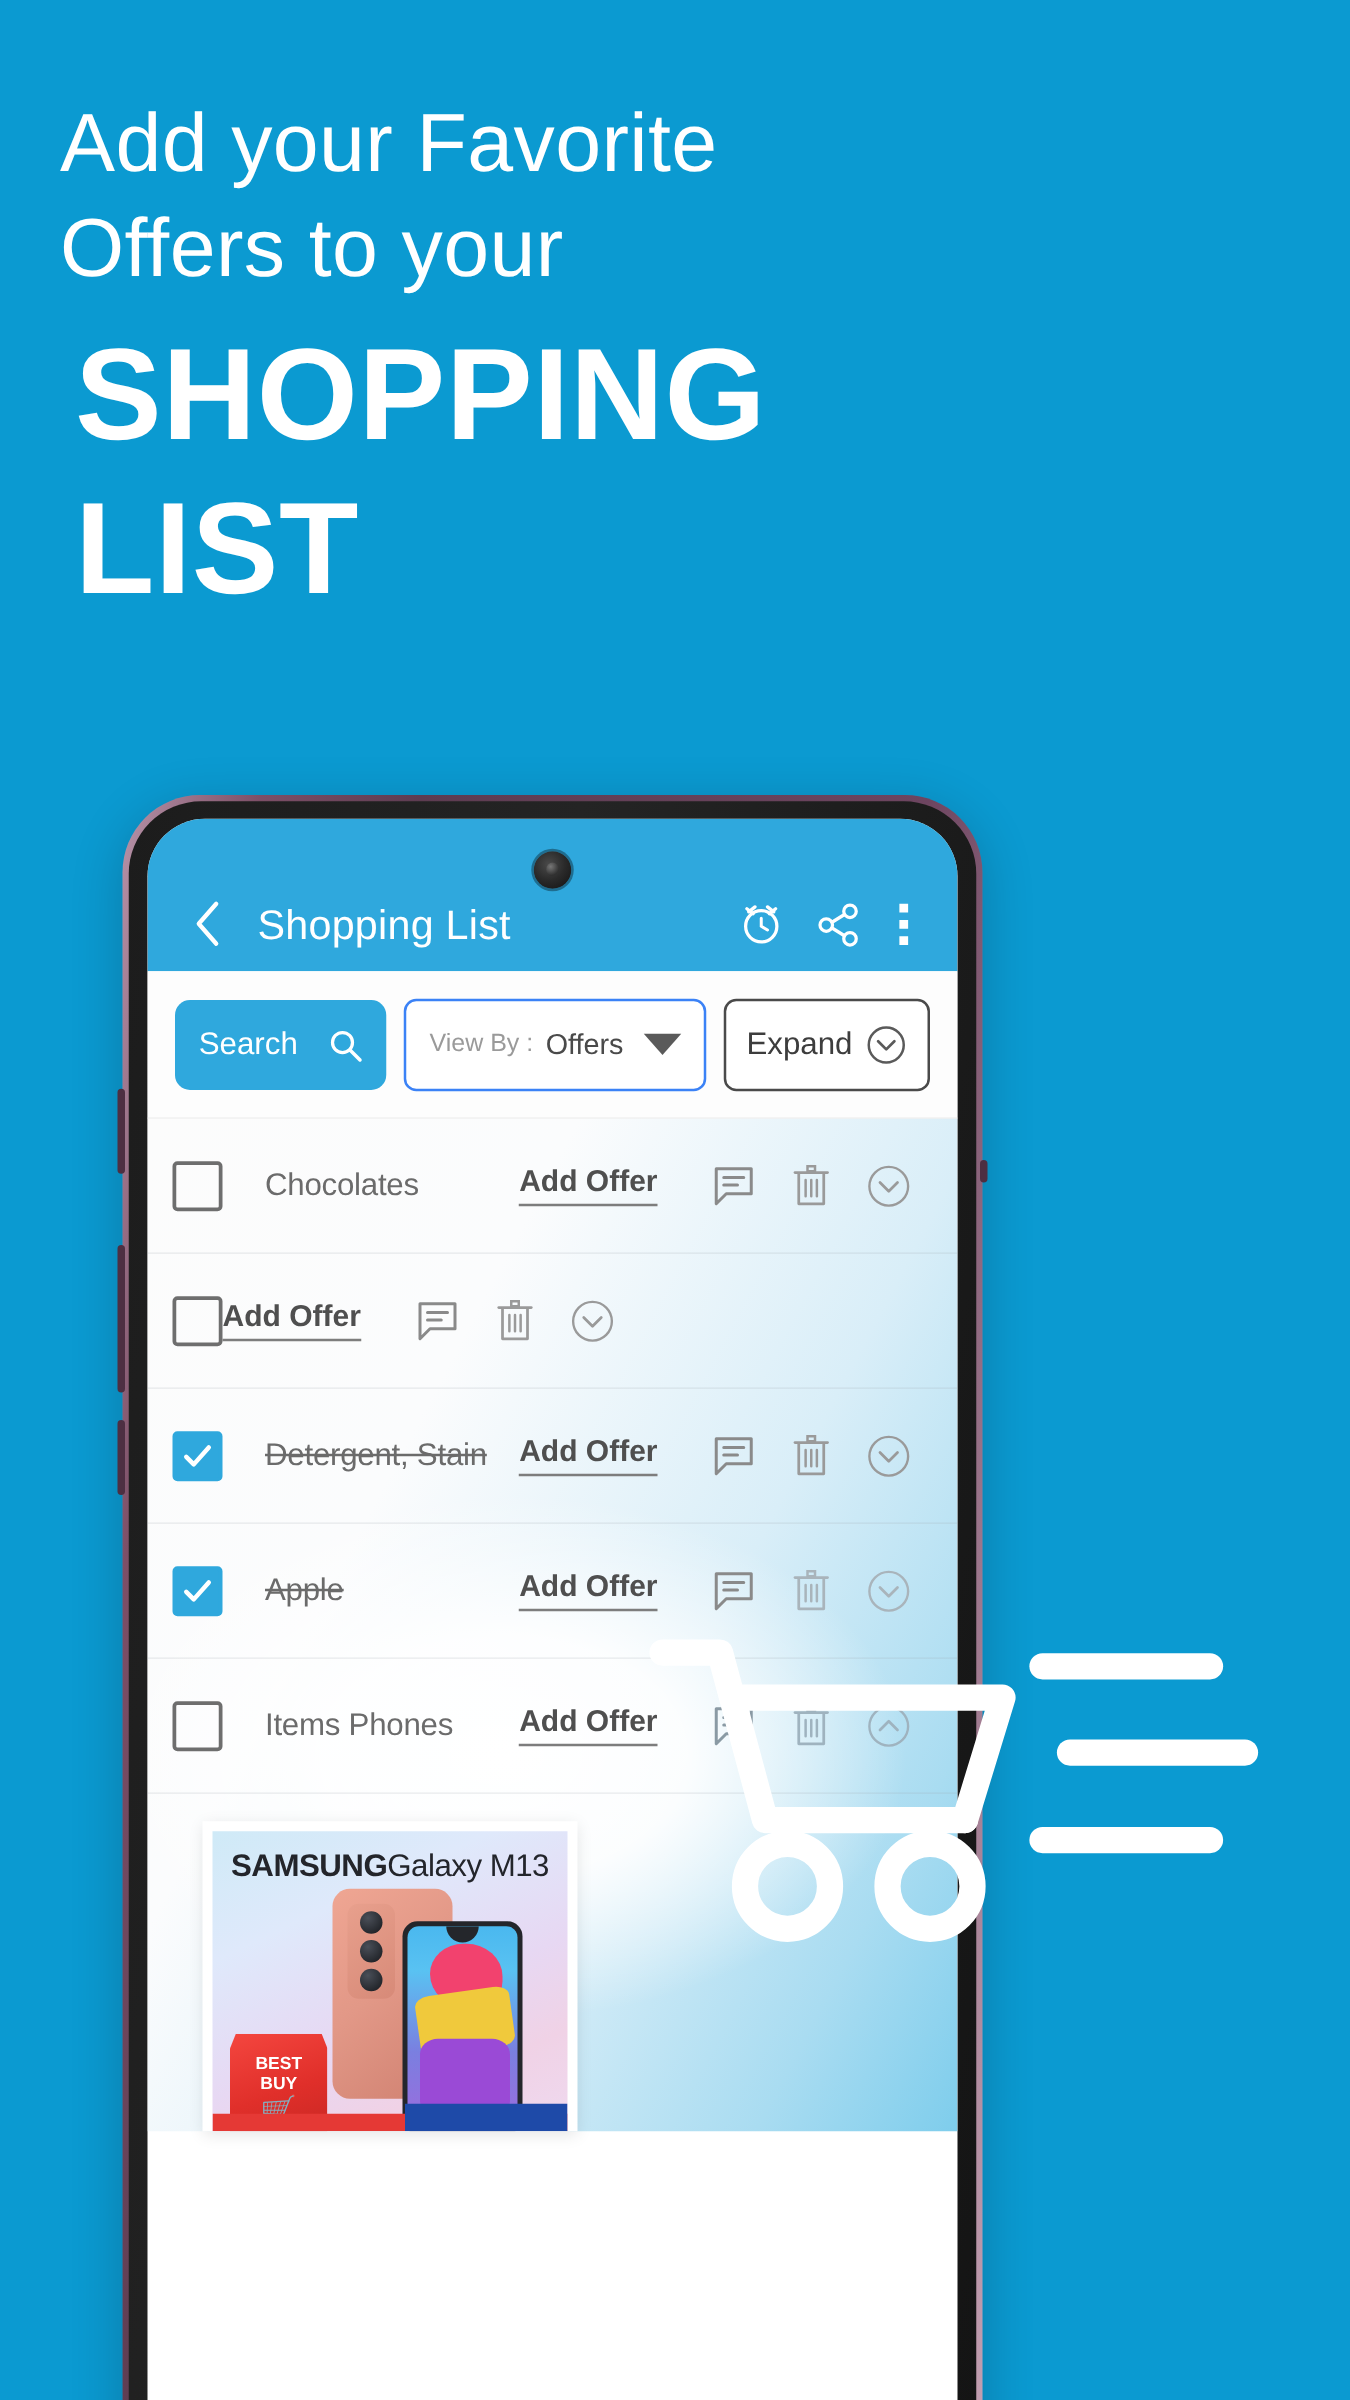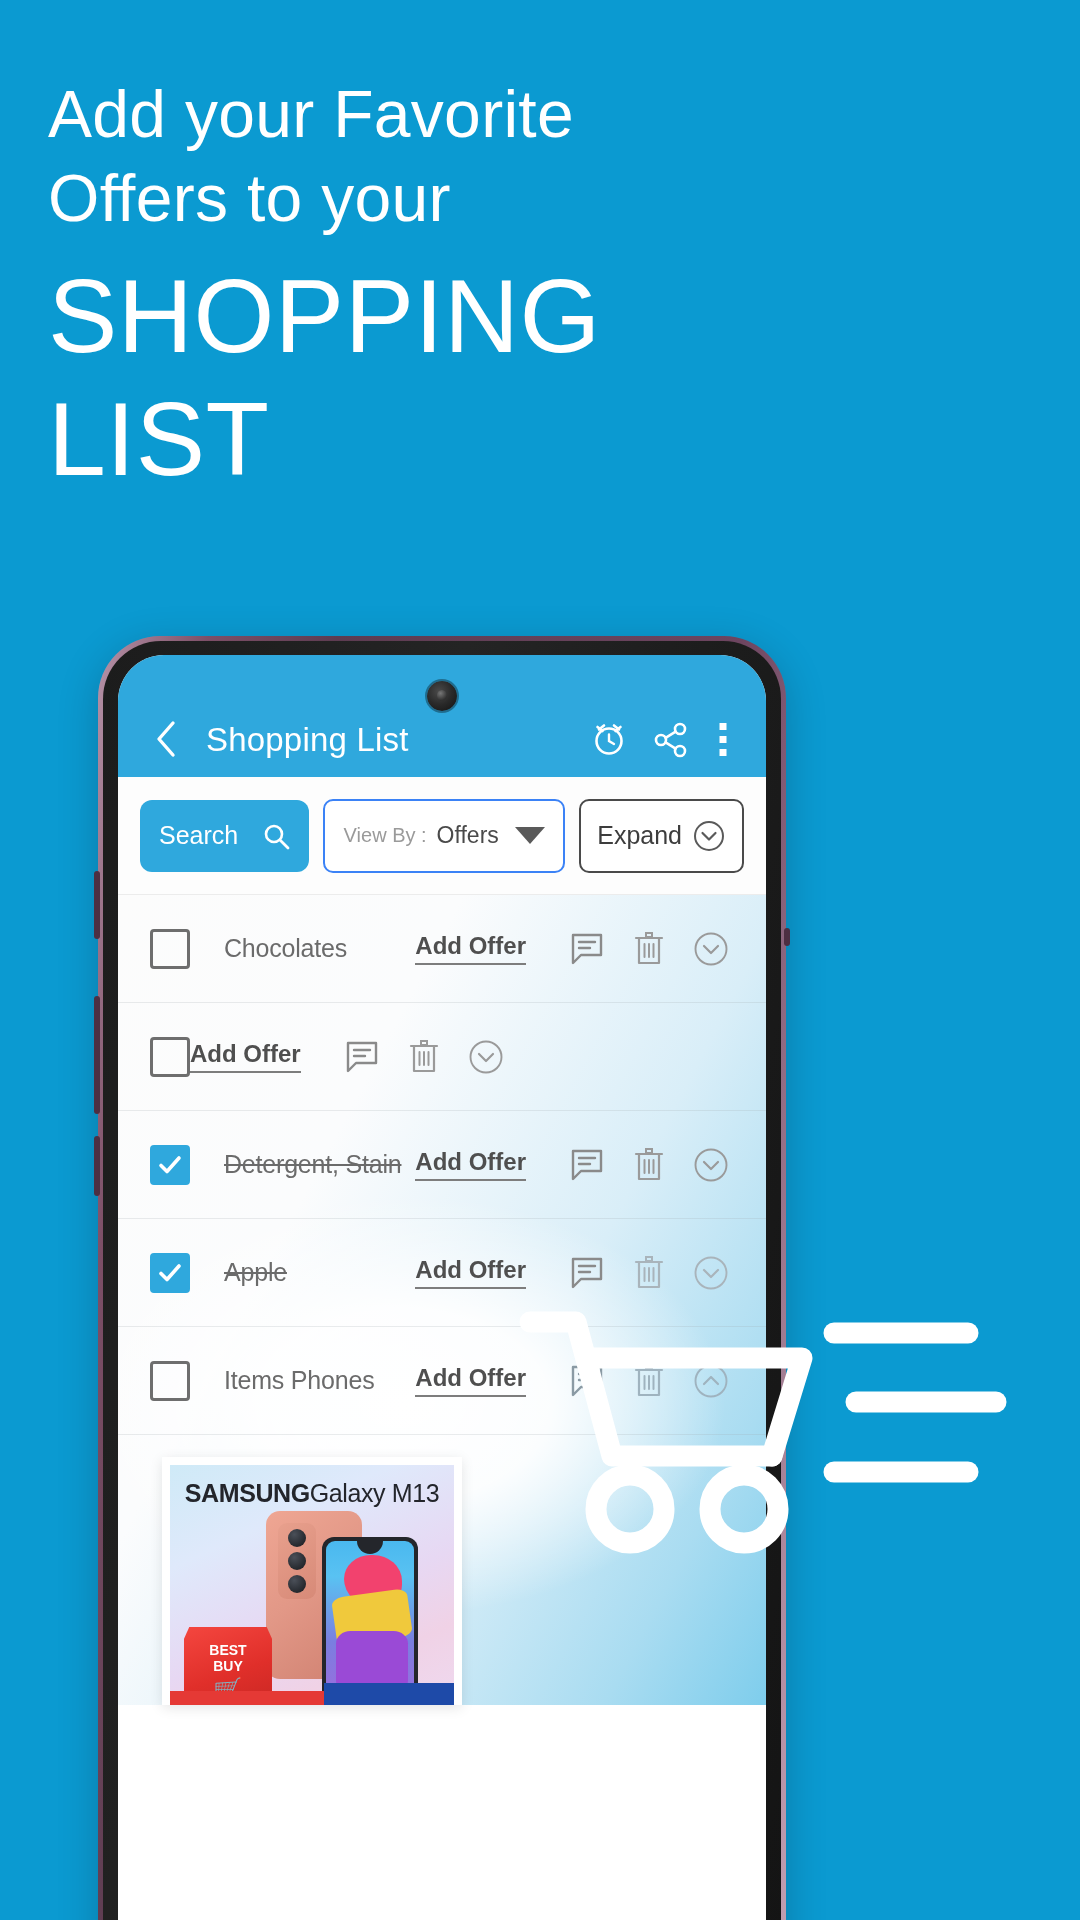--- a/index.html
+++ b/index.html
@@ -17,25 +17,26 @@
     color:#ffffff;
     font-size:66px;
     font-weight:300;
     line-height:1.28;
     letter-spacing:0.3px;
     white-space:pre-line;
   }
   .headline .bold {
     color:#ffffff;
     font-size:104px;
-    font-weight:400;
+    font-weight:700;
     line-height:1.18;
     letter-spacing:0.5px;
     margin-top:14px;
     white-space:pre-line;
+    margin-left:12px;
   }
 
   
   .phone {
     position:absolute;
     left:98px;
     top:636px;
     width:688px;
     height:1320px;
     border-radius:62px 62px 0 0;
@@ -119,21 +120,21 @@
 
   
   .list {
     position:relative;
     background:
       radial-gradient(ellipse 460px 300px at 44% 63%, rgba(255,255,255,1) 0%, rgba(255,255,255,.92) 32%, rgba(255,255,255,0) 70%),
       linear-gradient(118deg,#fcfcfc 0%,#fbfcfd 32%,#d9eef8 62%,#a9dcf1 85%,#7ecdec 100%);
   }
   .row {
     height:108px; display:flex; align-items:center;
-    padding:0 24px 0 32px; gap:0;
+    padding:0 24px 0 20px; gap:0;
     border-bottom:1px solid rgba(160,170,175,.22);
     position:relative;
   }
   .row:last-child { border-bottom:none; }
   .cb {
     width:40px; height:40px; border:3px solid #6e6e6e; border-radius:4px;
     flex:0 0 auto; background:transparent;
   }
   .cb.on {
     background:#2fa8dd; border-color:#2fa8dd;
@@ -186,21 +187,21 @@
     width:100%; height:100%; border-radius:9px; overflow:hidden; position:relative;
     background:linear-gradient(180deg,#4ab8ef 0%,#59c2f2 22%,#7a7fe0 62%,#9d6bdd 100%);
   }
   .blob { position:absolute; border-radius:48% 52% 44% 56%; }
   .b1 { left:18px; top:14px; width:58px; height:52px; background:#f2426e; }
   .b2 { left:8px;  top:52px; width:76px; height:48px; background:#f0c93c; border-radius:16%; transform:rotate(-8deg); }
   .b3 { left:10px; top:90px; width:72px; height:62px; background:#9a4ad6; border-radius:20%; }
   .notch { position:absolute; left:50%; top:0; transform:translateX(-50%);
     width:26px; height:13px; background:#24262b; border-radius:0 0 13px 13px; }
   .bestbuy {
-    position:absolute; left:14px; bottom:-6px; width:88px; height:84px;
+    position:absolute; left:14px; bottom:-6px; width:78px; height:84px;
     background:linear-gradient(160deg,#f4463f 0%,#e02f2a 55%,#c82723 100%);
     clip-path:polygon(6% 0,94% 0,100% 14%,100% 100%,0 100%,0 14%);
     color:#fff; font-size:14px; font-weight:700; text-align:center;
     padding-top:15px; line-height:1.15;
   }
   .bestbuy .cart { font-size:24px; display:block; margin-top:2px; }
   .redbar { position:absolute; left:0; right:0; bottom:0; height:14px; background:#e53935; }
   .blueband { position:absolute; right:0; bottom:0; width:130px; height:22px; background:#1e4aa8; }
 
   

